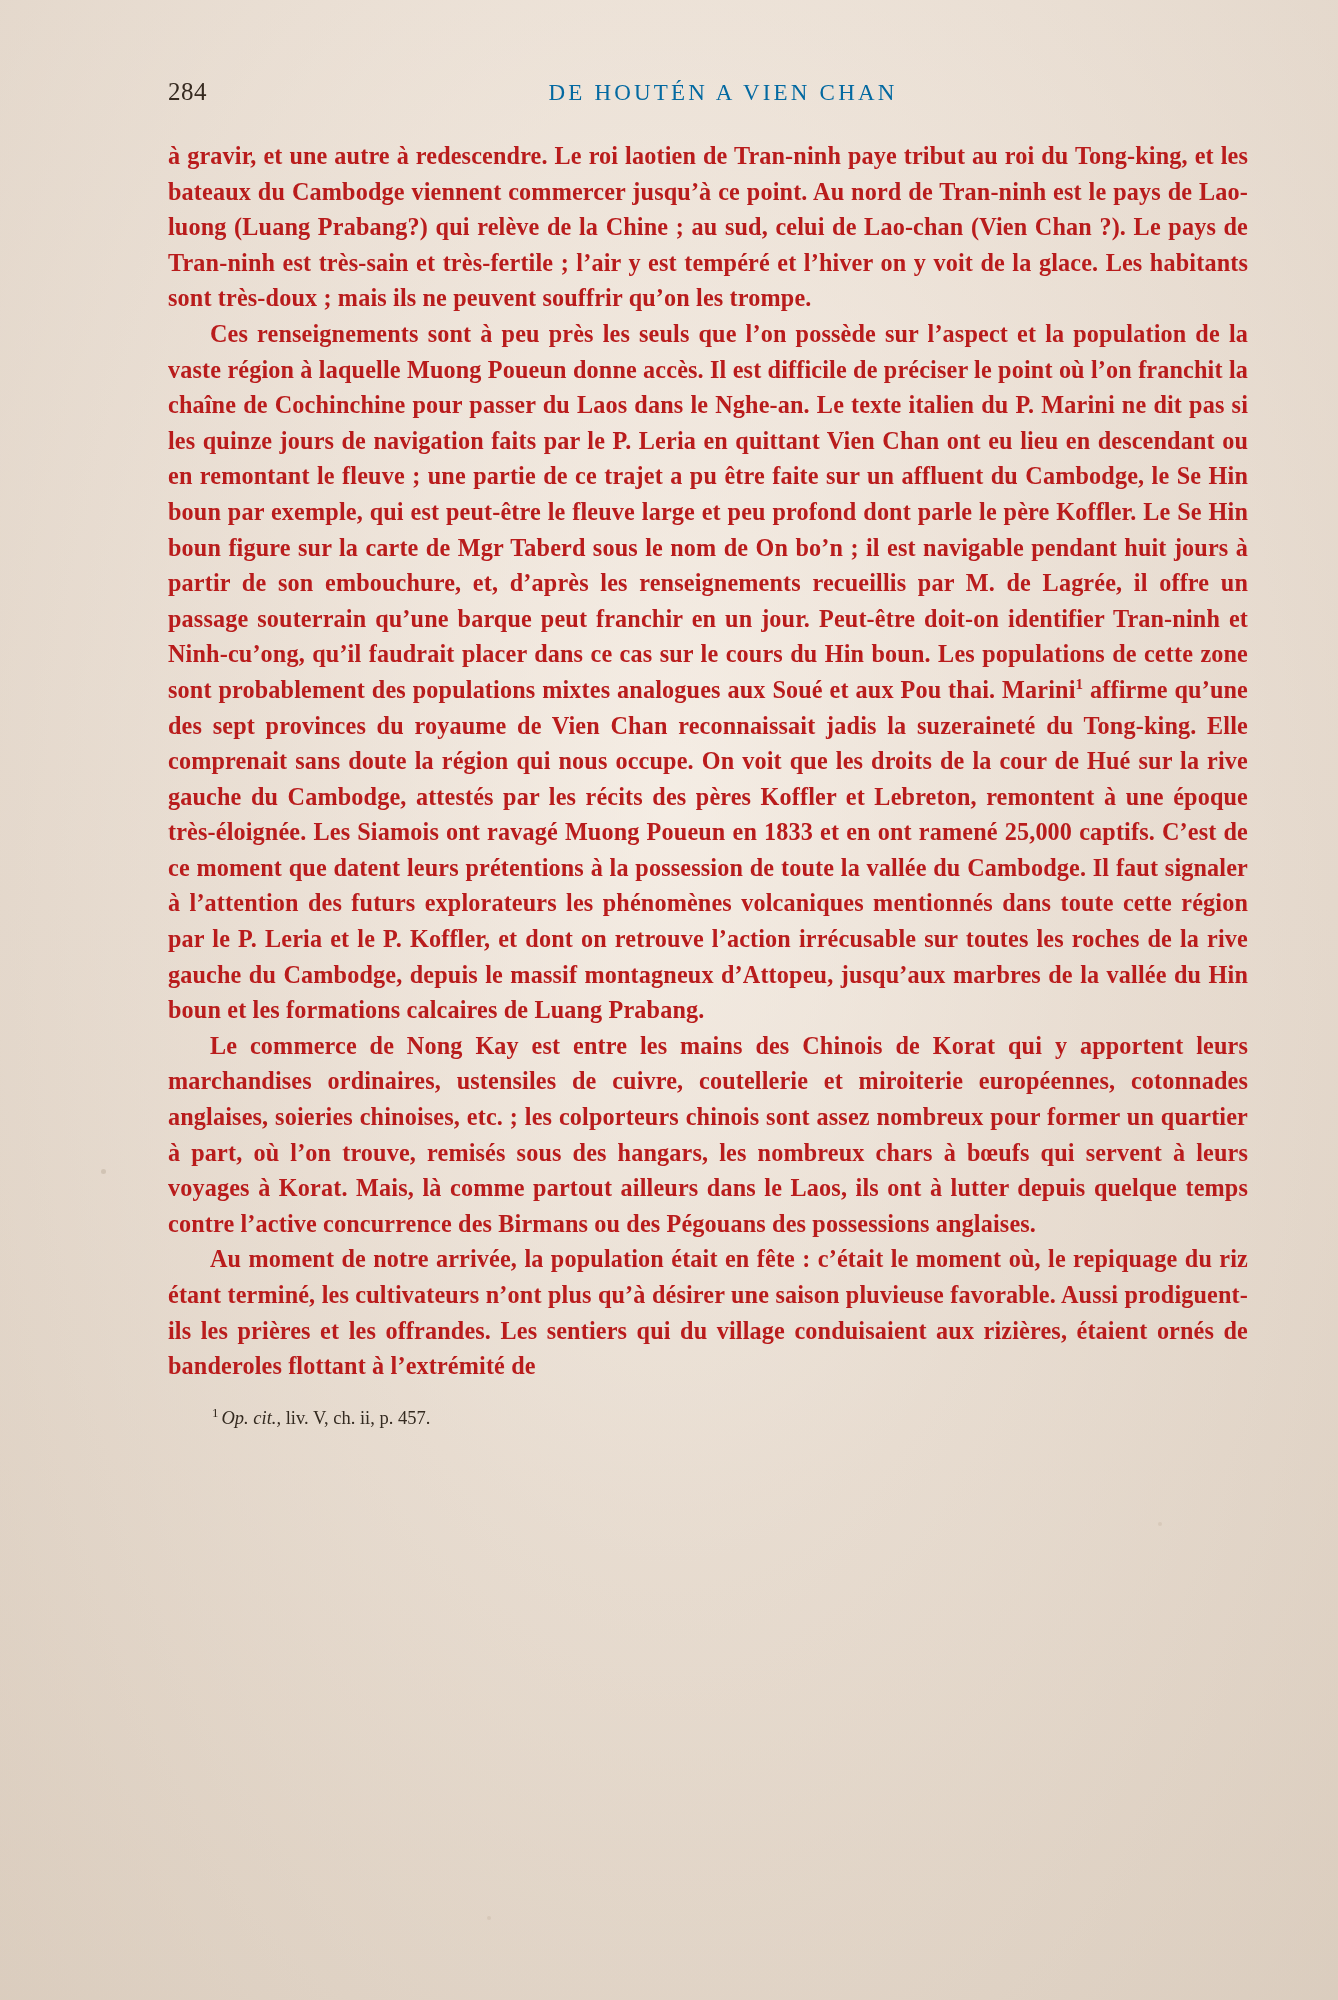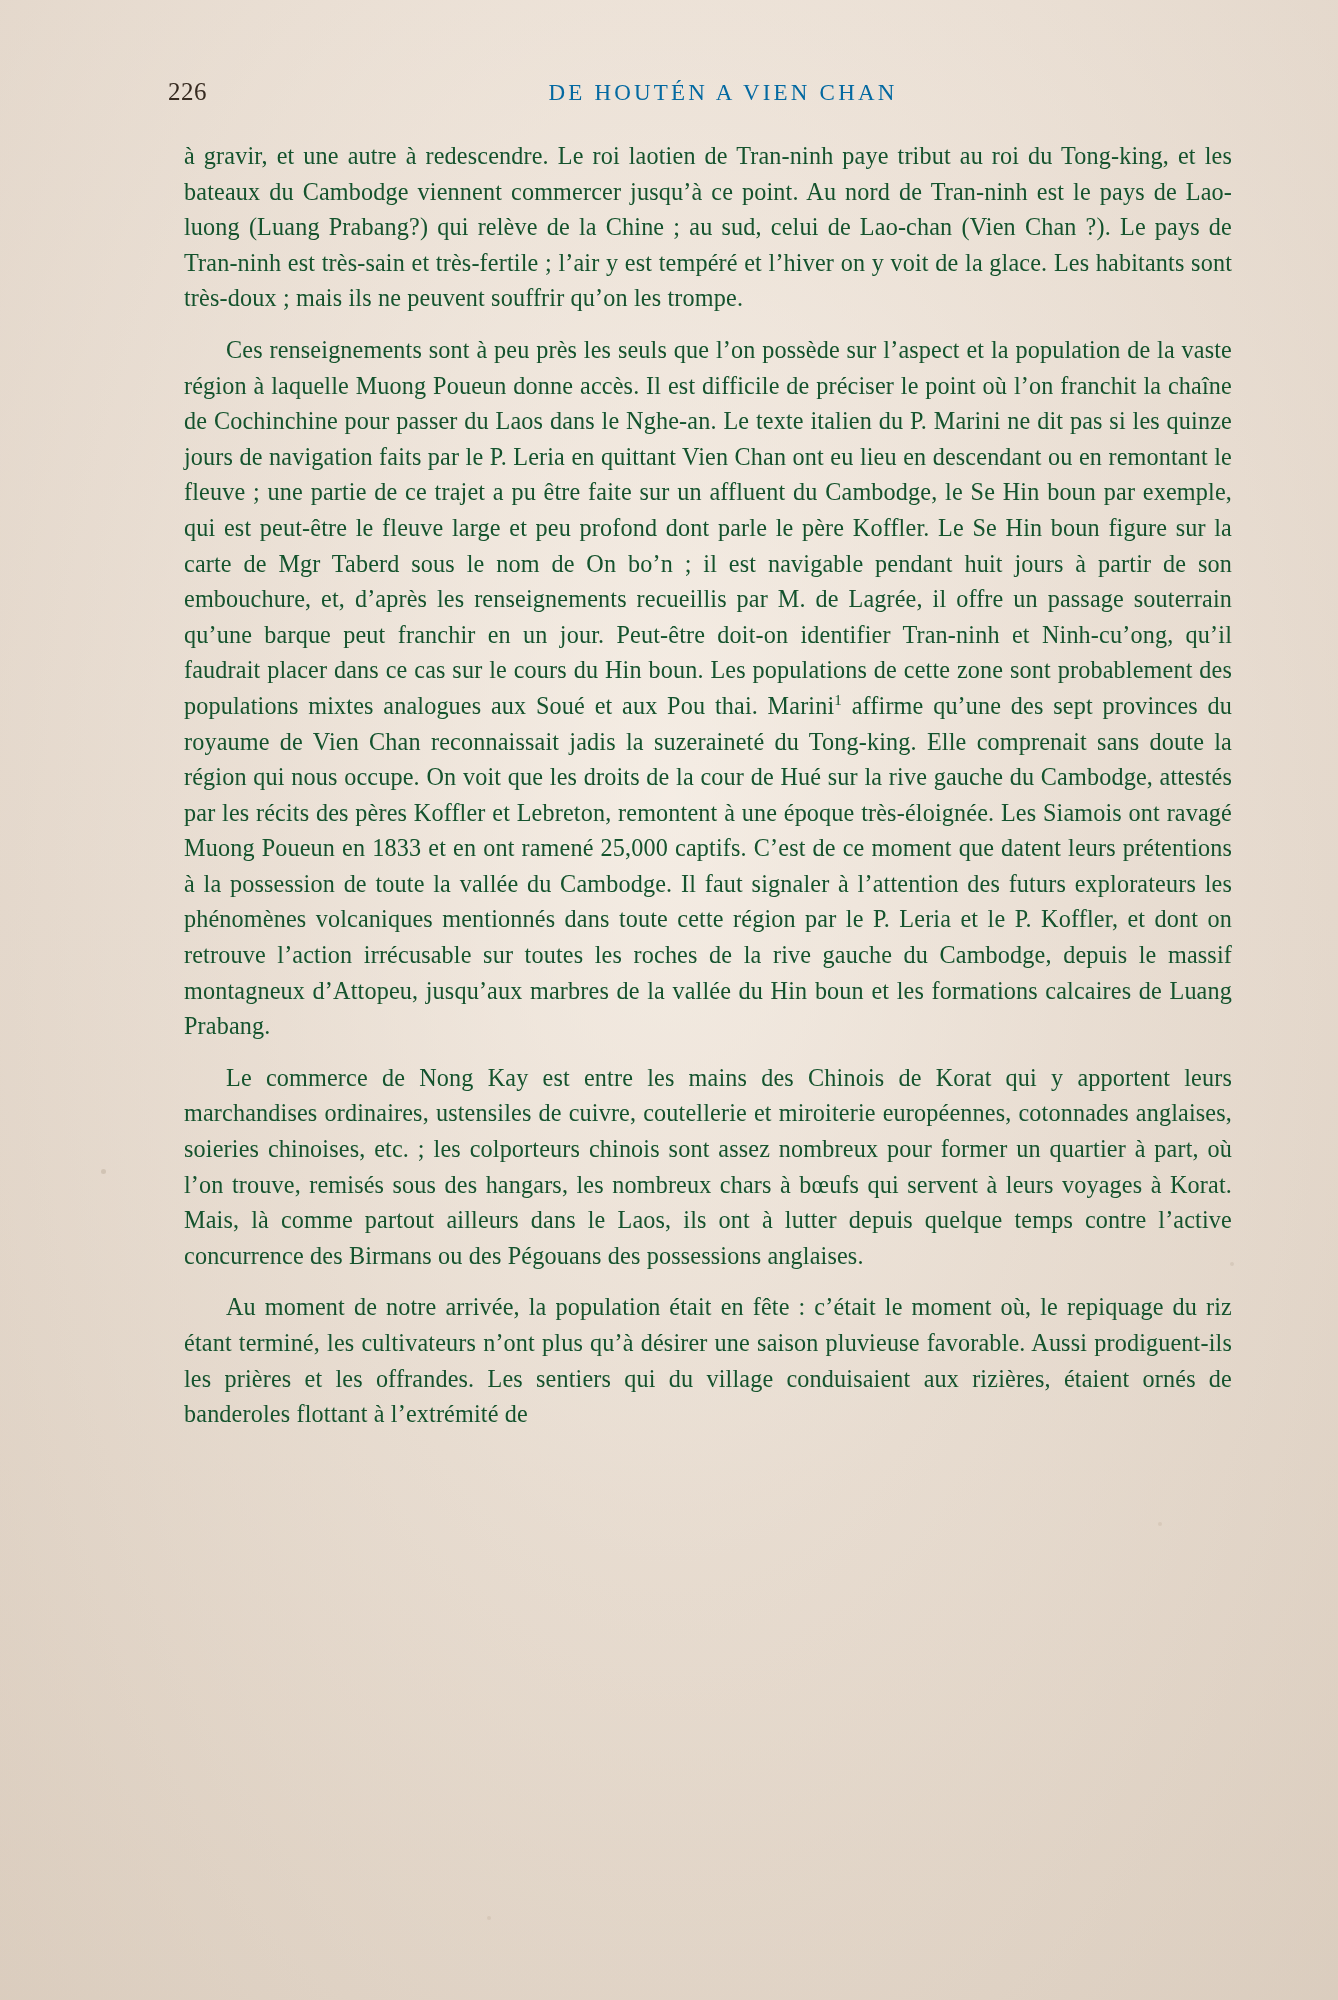--- a/index.html
+++ b/index.html
@@ -55,28 +55,29 @@
   .running-title {
     flex: 1;
     text-align: center;
     font-size: 23px;
     letter-spacing: 3.2px;
     color: #0369a1;
     padding-right: 90px;
     white-space: nowrap;
   }
   .body-text p {
-    margin: 16px;
+    margin: 0;
     font-size: 24.2px;
     line-height: 35.6px;
     text-align: justify;
     text-justify: inter-word;
-    color: #14532d;
+    color: #b91c1c;
     letter-spacing: 0.15px;
     hyphens: manual;
+    font-weight: bold;
   }
   .body-text p.indent {
     text-indent: 42px;
   }
   .sup {
     font-size: 15px;
     vertical-align: super;
     line-height: 0;
   }
   .footnote {
@@ -104,31 +105,34 @@
 <div class="page">
 
   <div class="speck" style="left:101px;top:1169px;width:5px;height:5px;opacity:.5;"></div>
   <div class="speck" style="left:1230px;top:1262px;width:4px;height:4px;opacity:.35;"></div>
   <div class="speck" style="left:1158px;top:1522px;width:4px;height:4px;opacity:.3;"></div>
   <div class="speck" style="left:487px;top:1916px;width:4px;height:4px;opacity:.3;"></div>
 
   <div class="content">
 
     <div class="header">
-      <div class="folio">226</div>
+      <div class="folio">284</div>
       <div class="running-title">DE HOUTÉN A VIEN CHAN</div>
     </div>
 
     <div class="body-text">
 
       <p>à gravir, et une autre à redescendre. Le roi laotien de Tran-ninh paye tribut au roi du Tong-king, et les bateaux du Cambodge viennent commercer jusqu’à ce point. Au nord de Tran-ninh est le pays de Lao-luong (Luang Prabang?) qui relève de la Chine ; au sud, celui de Lao-chan (Vien Chan ?). Le pays de Tran-ninh est très-sain et très-fertile ; l’air y est tempéré et l’hiver on y voit de la glace. Les habitants sont très-doux ; mais ils ne peuvent souffrir qu’on les trompe.</p>
 
       <p class="indent"><span>Ces renseignements sont à peu près les seuls que l’on possède sur l’aspect et la population de la vaste région à laquelle Muong Poueun donne accès. Il est difficile de préciser le point où l’on franchit la chaîne de Cochinchine pour passer du Laos dans le Nghe-an. Le texte italien du P. Marini ne dit pas si les quinze jours de navigation faits par le P. Leria en quittant Vien Chan ont eu lieu en descendant ou en remontant le fleuve ; une partie de ce trajet a pu être faite sur un affluent du Cambodge, le Se Hin boun par exemple, qui est peut-être le fleuve large et peu profond dont parle le père Koffler. Le Se Hin boun figure sur la carte de Mgr Taberd sous le nom de On bo’n ; il est navigable pendant huit jours à partir de son embouchure, et, d’après les renseignements recueillis par M. de Lagrée, il offre un passage souterrain qu’une barque peut franchir en un jour. Peut-être doit-on identifier Tran-ninh et Ninh-cu’ong, qu’il faudrait placer dans ce cas sur le cours du Hin boun. Les populations de cette zone sont probablement des populations mixtes analogues aux Soué et aux Pou thai. Marini</span><span class="sup">1</span> <span>affirme qu’une des sept provinces du royaume de Vien Chan reconnaissait jadis la suzeraineté du Tong-king. Elle comprenait sans doute la région qui nous occupe. On voit que les droits de la cour de Hué sur la rive gauche du Cambodge, attestés par les récits des pères Koffler et Lebreton, remontent à une époque très-éloignée. Les Siamois ont ravagé Muong Poueun en 1833 et en ont ramené 25,000 captifs. C’est de ce moment que datent leurs prétentions à la possession de toute la vallée du Cambodge. Il faut signaler à l’attention des futurs explorateurs les phénomènes volcaniques mentionnés dans toute cette région par le P. Leria et le P. Koffler, et dont on retrouve l’action irrécusable sur toutes les roches de la rive gauche du Cambodge, depuis le massif montagneux d’Attopeu, jusqu’aux marbres de la vallée du Hin boun et les formations calcaires de Luang Prabang.</span></p>
 
       <p class="indent">Le commerce de Nong Kay est entre les mains des Chinois de Korat qui y apportent leurs marchandises ordinaires, ustensiles de cuivre, coutellerie et miroiterie européennes, cotonnades anglaises, soieries chinoises, etc. ; les colporteurs chinois sont assez nombreux pour former un quartier à part, où l’on trouve, remisés sous des hangars, les nombreux chars à bœufs qui servent à leurs voyages à Korat. Mais, là comme partout ailleurs dans le Laos, ils ont à lutter depuis quelque temps contre l’active concurrence des Birmans ou des Pégouans des possessions anglaises.</p>
 
       <p class="indent">Au moment de notre arrivée, la population était en fête : c’était le moment où, le repiquage du riz étant terminé, les cultivateurs n’ont plus qu’à désirer une saison pluvieuse favorable. Aussi prodiguent-ils les prières et les offrandes. Les sentiers qui du village conduisaient aux rizières, étaient ornés de banderoles flottant à l’extrémité de</p>
 
     </div>
 
+    <div class="footnote">
+      <span class="fn-mark">1</span><i>Op. cit.,</i><span> liv. V, ch. ii, p. 457.</span>
+    </div>
 
   </div>
 </div>
 
 </body></html>

